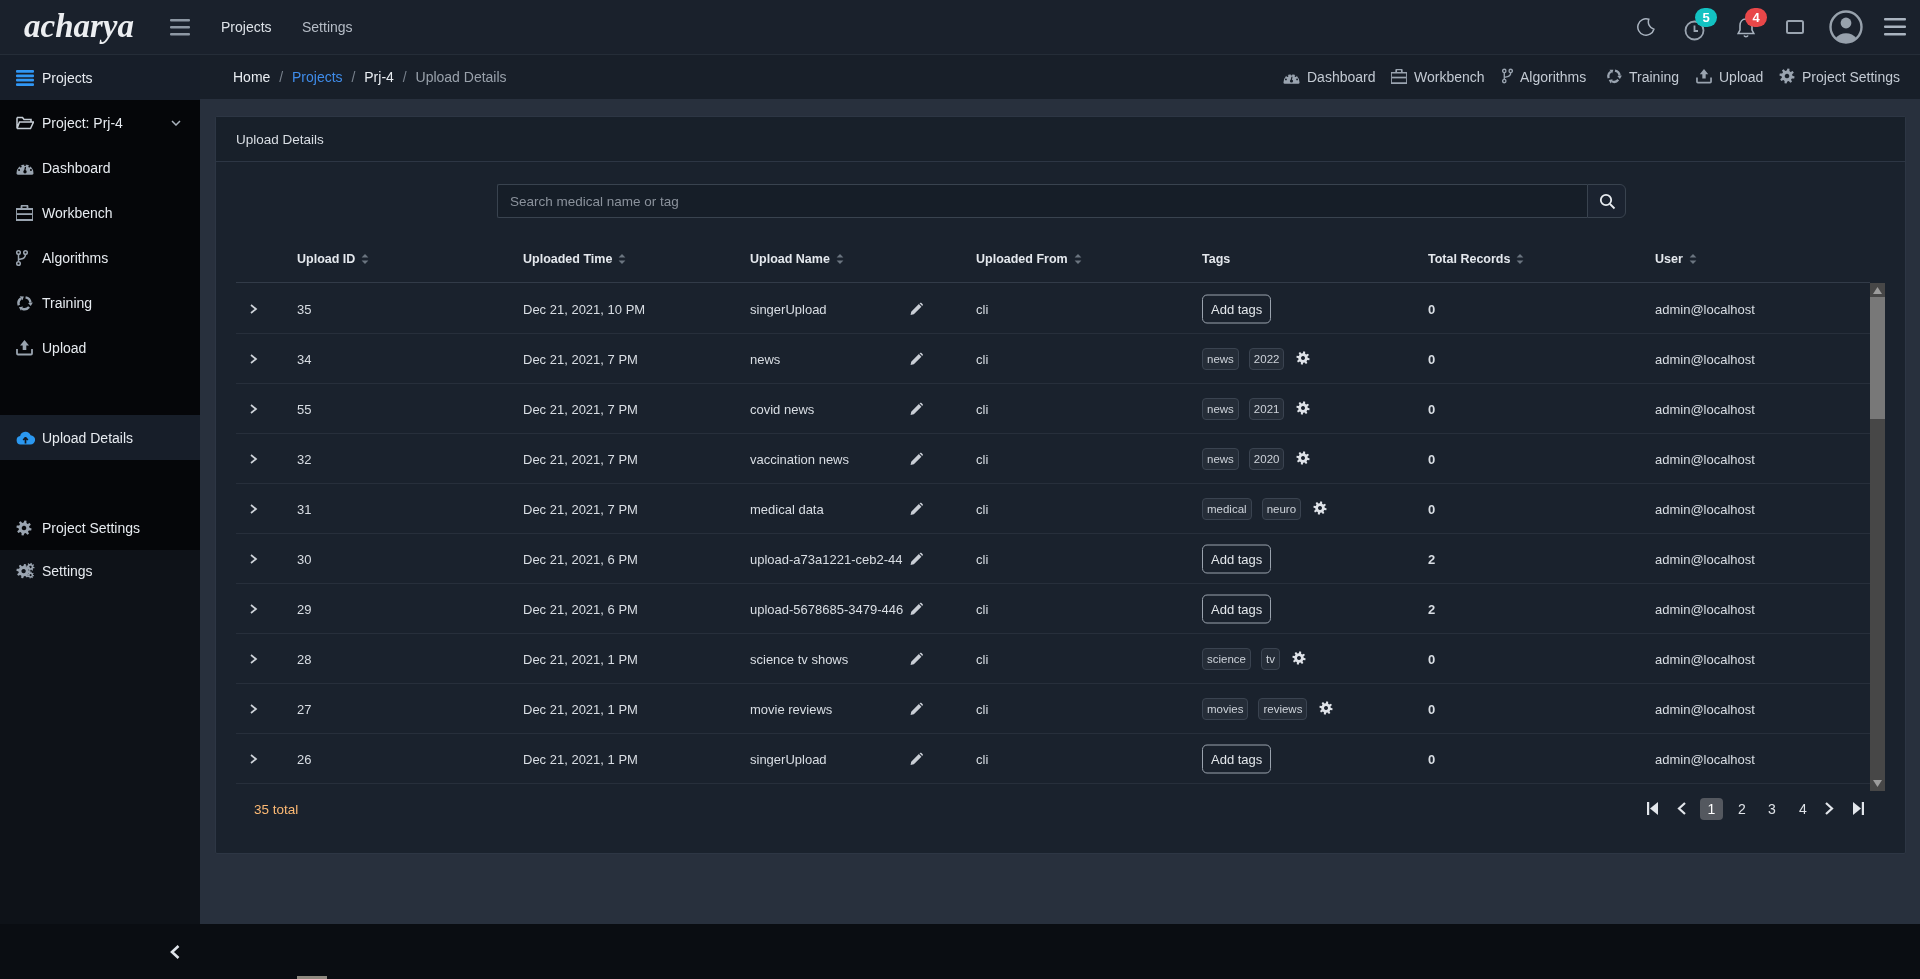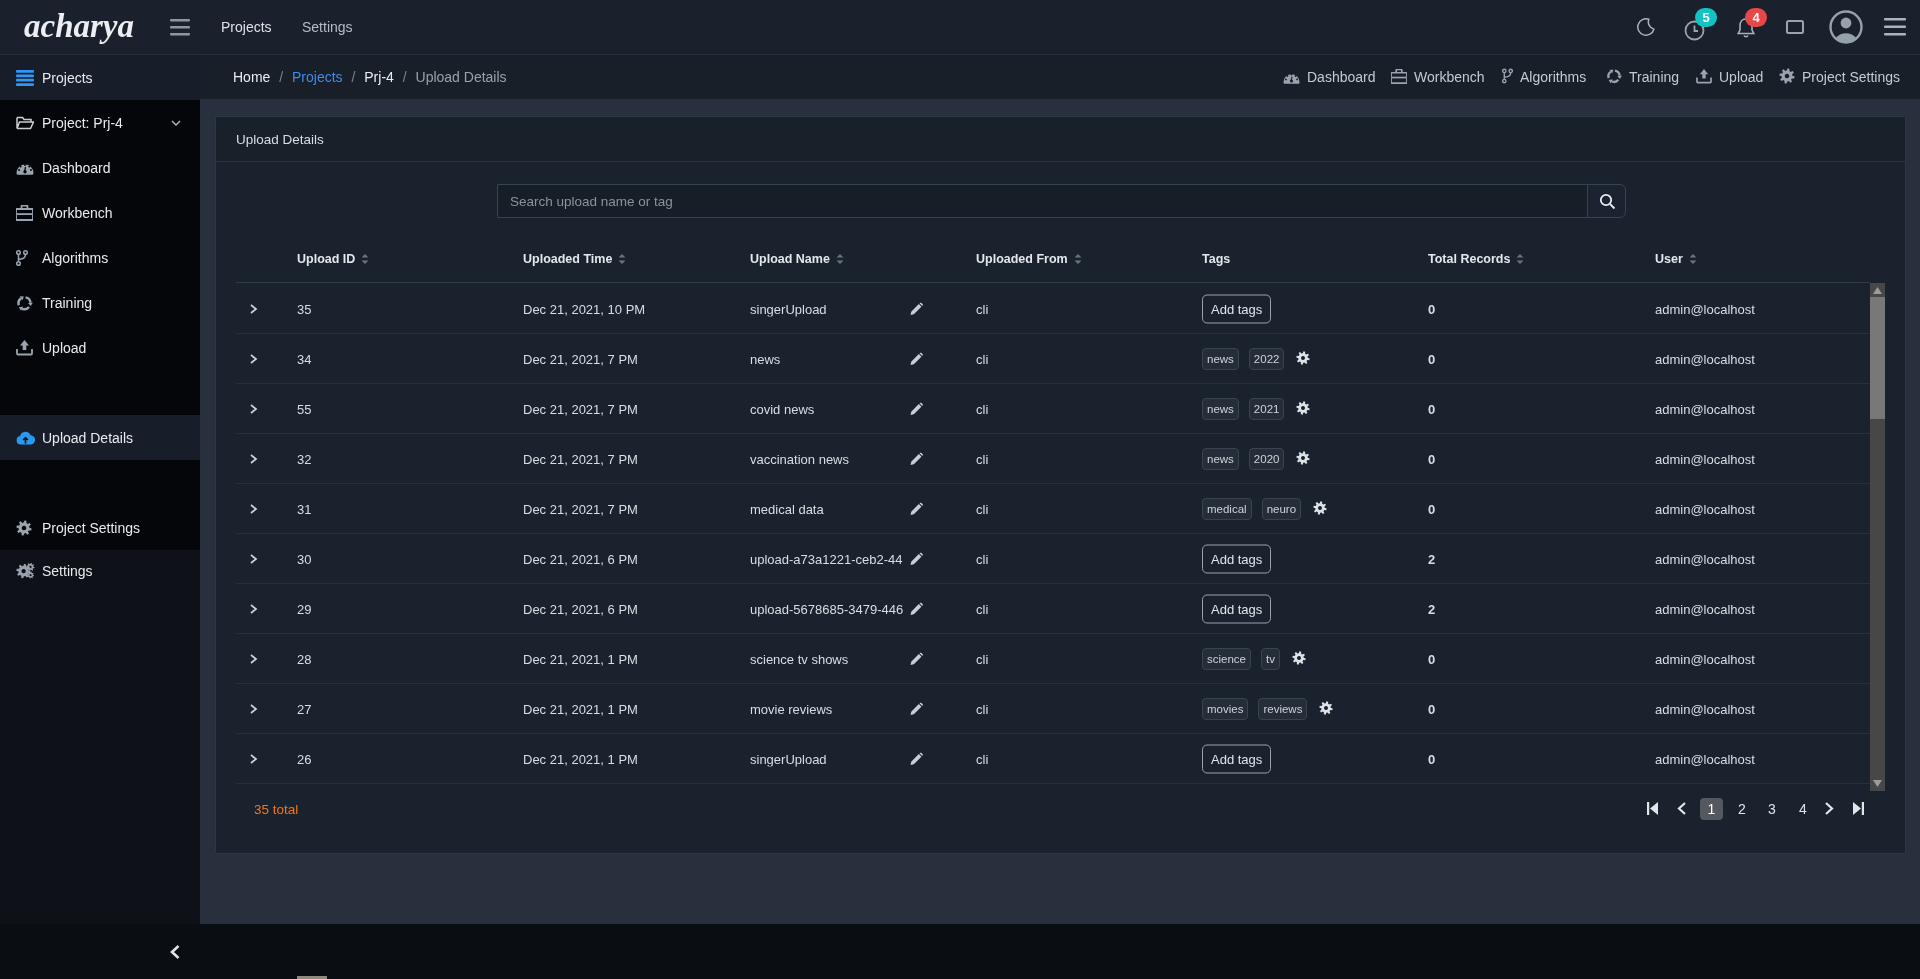--- a/index.html
+++ b/index.html
@@ -238,21 +238,21 @@
       </svg>Project Settings</div>
 </div>
 
 <div id="content">
  <div id="card">
   <div id="cardhead">
         <span>Upload Details</span>
       </div>
   <div id="searchwrap">
     <div id="searchinput">
-          <span>Search upload name or tag</span>
+          <span>Search medical name or tag</span>
         </div>
     <div id="searchbtn">
           <svg style="position:absolute;left:11px;top:8px" width="17" height="17" viewBox="0 0 17 17">
             <circle cx="7" cy="7" r="5.2" fill="none" stroke="#e8ecf0" stroke-width="1.8"></circle>
             <path d="M11 11 L15.5 15.5" stroke="#e8ecf0" stroke-width="1.8"></path>
           </svg>
         </div>
   </div>
   <div id="thead" style="position:absolute;left:20px;top:124px;width:1634px;height:42px;border-bottom:1px solid #323b48"></div>
   <div id="rows">
@@ -413,21 +413,21 @@
    <svg class="c" style="left:674px" width="13" height="13" viewBox="0 0 14 14">
             <use href="#pencil" fill="#c9ced5"></use>
           </svg>
    <span class="c" style="left:740px">cli</span>
    <span class="c" style="left:966px"><span class="addtags">Add tags</span></span>
    <span class="c" style="left:1192px;font-weight:bold">0</span>
    <span class="c" style="left:1419px">admin@localhost</span>
   </div>
       </div>
 
-  <div style="position:absolute;left:38px;top:682px;height:22px;line-height:22px;color:#f97316;font-size:13.5px">35 total</div>
+  <div style="position:absolute;left:38px;top:682px;height:22px;line-height:22px;color:#fdba74;font-size:13.5px">35 total</div>
 
   <div style="position:absolute;left:1654px;top:166px;width:15px;height:508px;background:#474747">
     <div style="position:absolute;left:0;top:14px;width:15px;height:122px;background:#787878"></div>
     <svg style="position:absolute;left:3px;top:4px" width="9" height="7">
           <path d="M4.5 0 L9 7 L0 7 Z" fill="#9c9c9c"></path>
         </svg>
     <svg style="position:absolute;left:3px;bottom:4px" width="9" height="7">
           <path d="M4.5 7 L9 0 L0 0 Z" fill="#9c9c9c"></path>
         </svg>
   </div>

